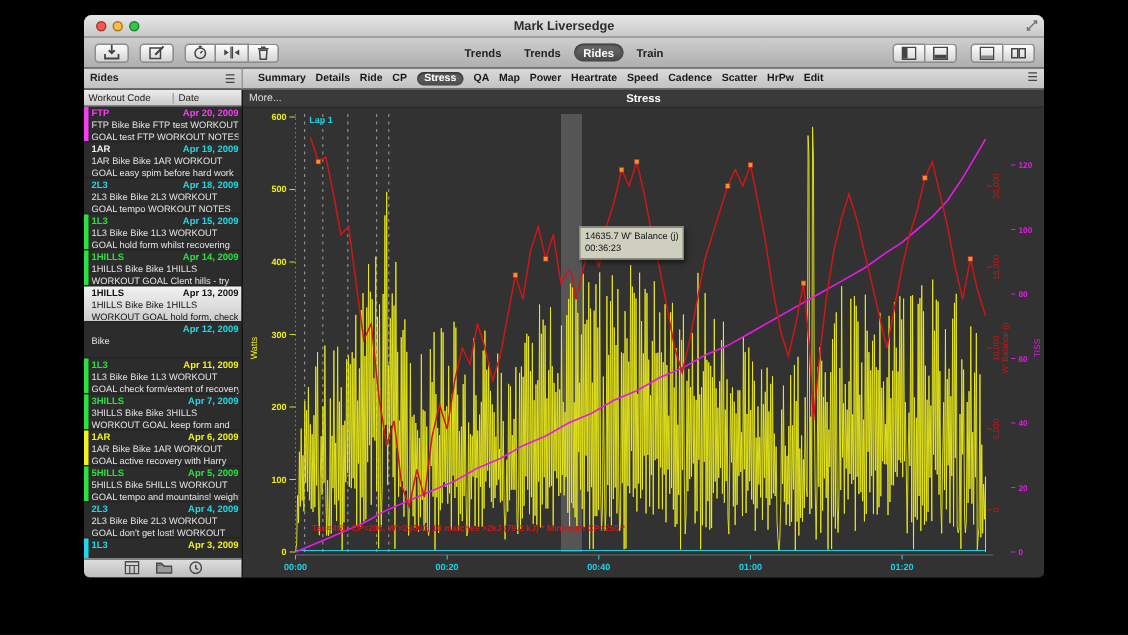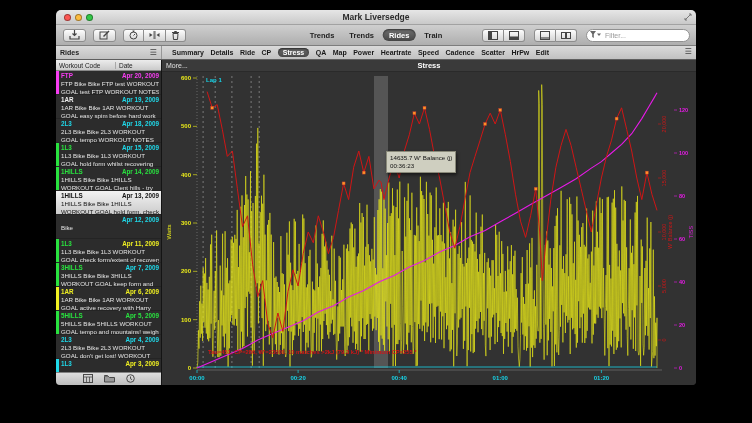--- a/index.html
+++ b/index.html
@@ -153,29 +153,20 @@
                 <rect x=".5" y=".5" width="9" height="8" stroke="#444" fill="none"></rect>
                 <rect x="1" y="6" width="8" height="2" fill="#888"></rect>
               </svg>
           </div>
           <div class="tbbtn">
             <svg width="10" height="9" viewBox="0 0 10 9">
                 <rect x=".5" y="1.5" width="4" height="6" stroke="#444" fill="none"></rect>
                 <rect x="5.5" y="1.5" width="4" height="6" stroke="#444" fill="none"></rect>
               </svg>
           </div>
-        </div>
-        <div class="filterbox">
-          <span class="funnel">
-            <svg width="12" height="8" viewBox="0 0 12 8">
-                <path d="M0 0h6L3.8 3v4L2.2 6V3z" fill="#666"></path>
-                <path d="M7 2.5h4L9 5z" fill="#666"></path>
-              </svg>
-          </span>
-          <input type="text" placeholder="Filter..." style="">
         </div>
       </div>
     </div>
 
     <div class="tabstrip">
       <div class="sidebarhead">
         <span class="sbtitle">Rides</span>
         <span class="menuicon">☰</span>
       </div>
       <div class="chartabs" id="chart-tabs-box">

